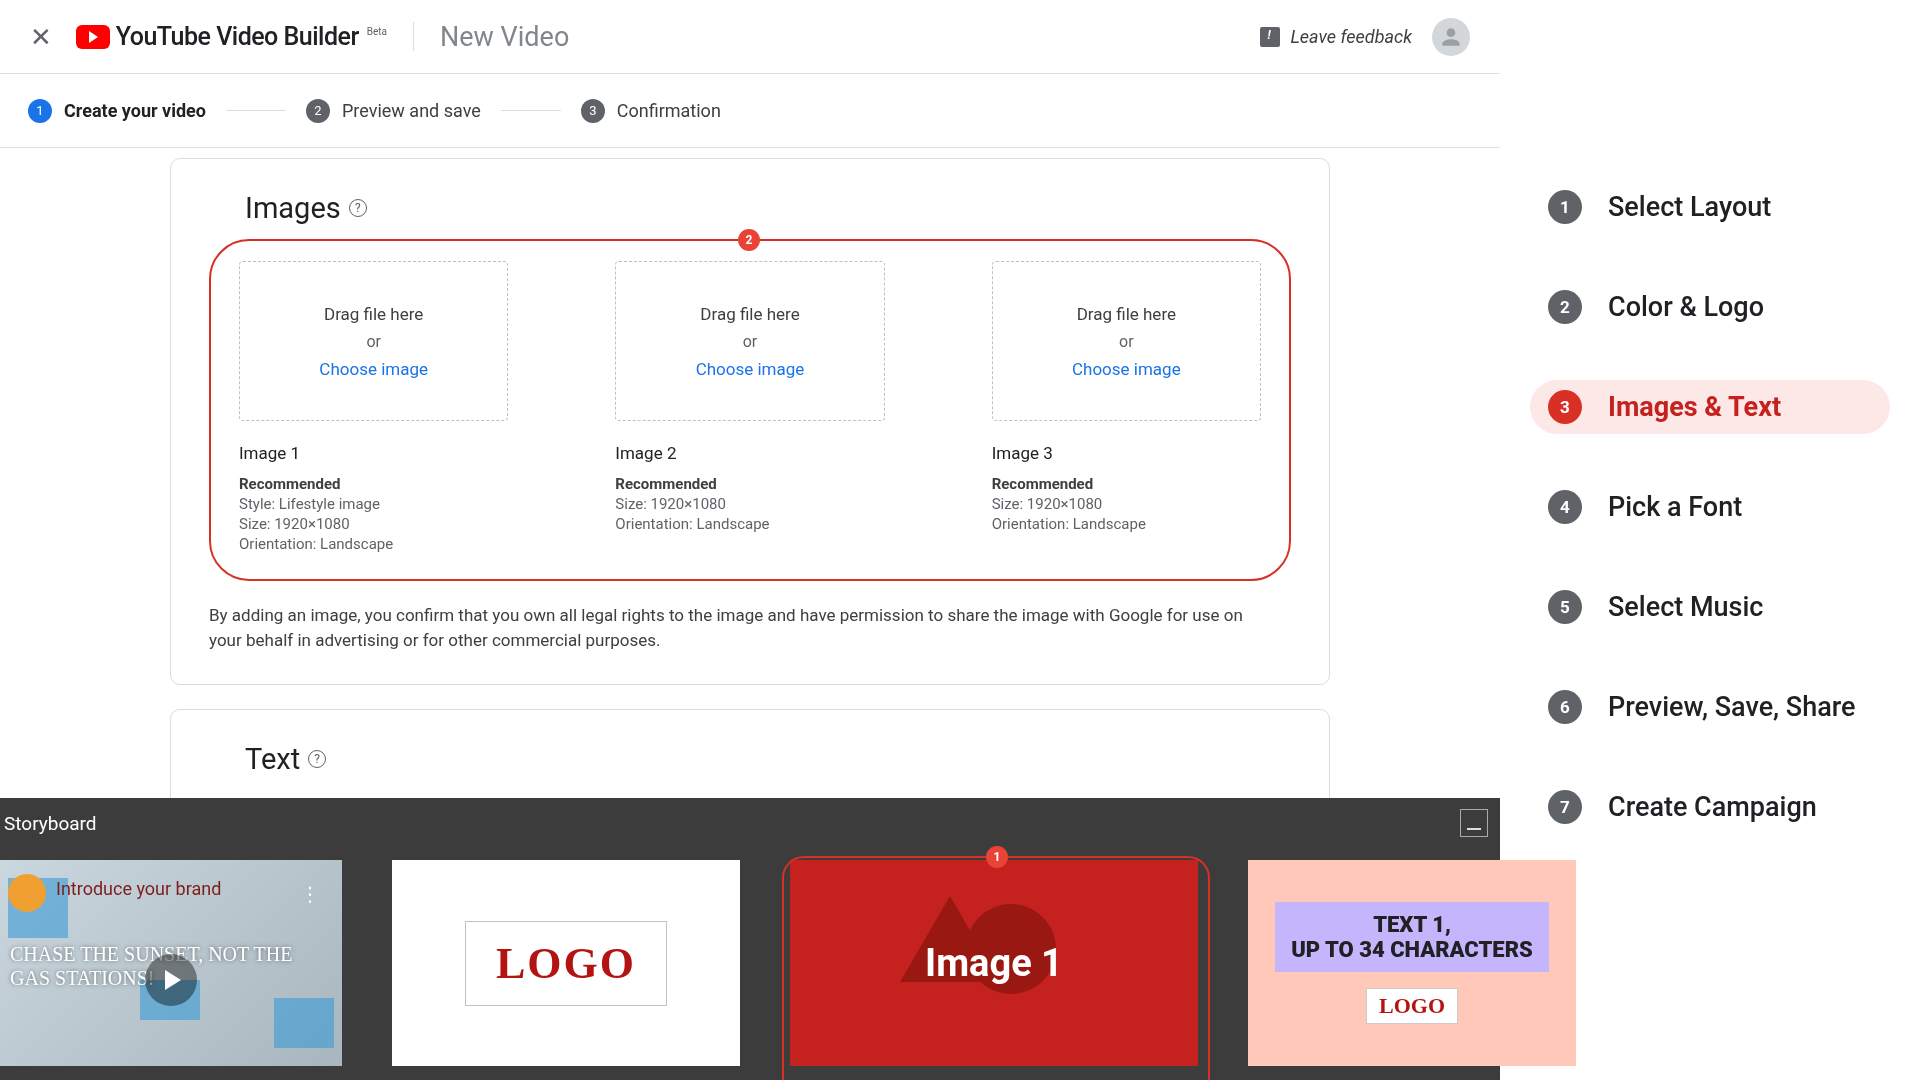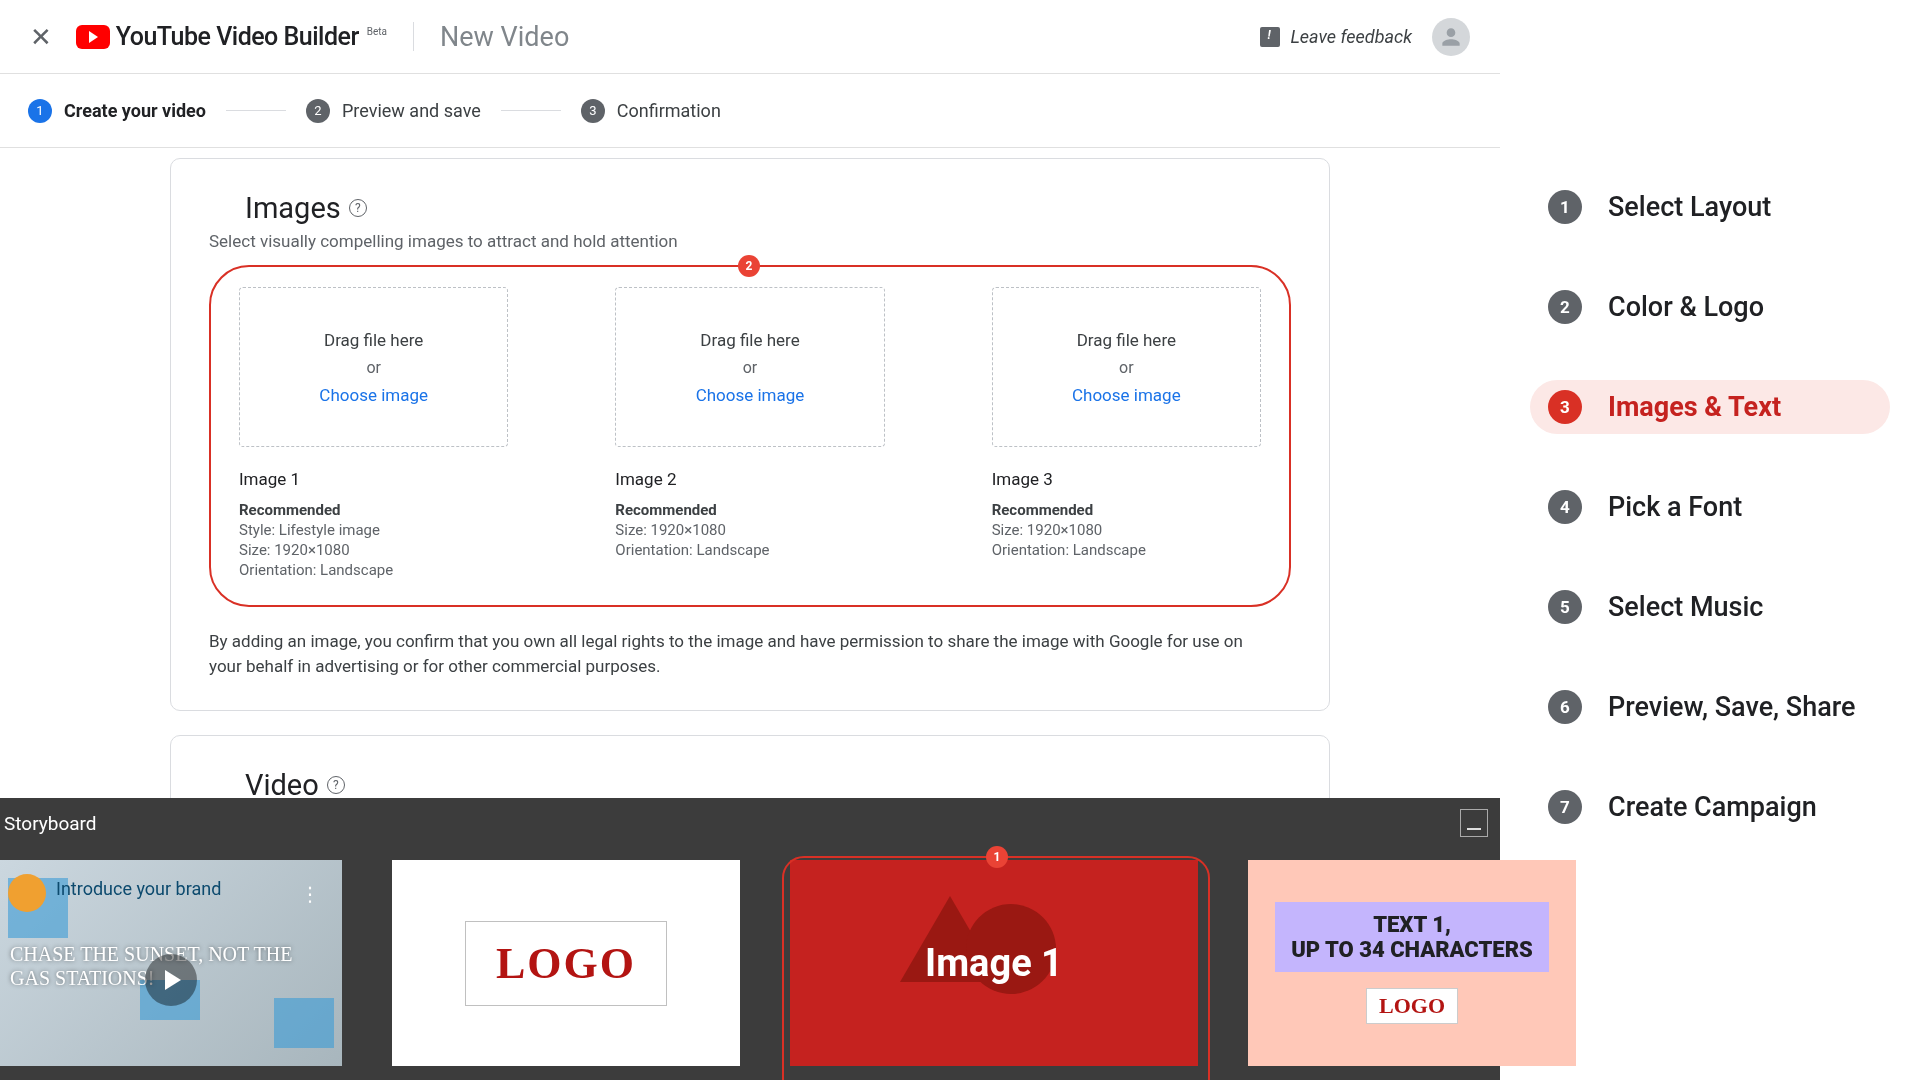--- a/index.html
+++ b/index.html
@@ -56,21 +56,21 @@
   .sb-min { margin-left: auto; width: 28px; height: 28px; border: 1px solid #aaa; display: flex; align-items: flex-end; justify-content: center; color: #ddd; margin-right: 6px; cursor: pointer; }
   .sb-min div { width: 14px; height: 2px; background: #ddd; margin-bottom: 6px; }
   .sb-strip { position: relative; height: 238px; display: flex; gap: 50px; padding: 12px 0 0 0; }
   .frame { height: 206px; background: #fff; position: relative; flex-shrink: 0; }
   .frame1 { width: 342px; background: #ddd; overflow: hidden; }
   .frame1-img { position: absolute; inset: 0; background: linear-gradient(135deg,#cbd7df,#a8b6bd); }
   .frame1 .overlay-strip { position:absolute; background:#3a9bd6; opacity:.6; }
   .frame1 .os1{left:8px;top:18px;width:60px;height:60px;}
   .frame1 .os2{left:140px;top:120px;width:60px;height:40px;}
   .frame1 .os3{right:8px;bottom:18px;width:60px;height:50px;}
-  .frame1-title { position: absolute; top: 18px; left: 56px; color: #0c4a6e; font-size: 18px; }
+  .frame1-title { position: absolute; top: 18px; left: 56px; color: #7f1d1d; font-size: 18px; }
   .frame1-avatar { position:absolute; top:14px; left:8px; width:38px; height:38px; border-radius:50%; background:#f0a030;}
   .frame1-menu { position:absolute; top:22px; right:20px; color:#fff; font-size:20px; letter-spacing:2px;}
   .frame1-text { position: absolute; top: 82px; left: 10px; right: 10px; text-align: left; font-family: serif; color: #fff; font-size: 20px; line-height: 1.2; text-shadow: 0 0 4px rgba(0,0,0,.5); }
   .frame1-play { position:absolute; top:94px; left:145px; width:52px; height:52px; border-radius:50%; background:rgba(0,0,0,.4); display:flex; align-items:center; justify-content:center;}
   .frame1-play div{width:0;height:0;border-left:16px solid #fff;border-top:10px solid transparent;border-bottom:10px solid transparent;margin-left:4px;}
   .frame2 { width: 348px; display:flex; align-items:center; justify-content:center;}
   .logo-box { border:1px solid #c0c0c0; padding: 16px 30px; font-family: serif; font-weight: 900; font-size: 44px; color: #b31412; background: linear-gradient(#fff,#fff) padding-box, repeating-linear-gradient(90deg,#eee 0 38px,#fff 38px 40px); letter-spacing: 2px;}
   .frame3-wrap { position: relative; }
   .frame3 { width: 408px; background:#c5221f; display:flex; align-items:center; justify-content:center; color:#fff; font-size:38px; font-weight:700;}
   .frame3-shapes{position:absolute; left:110px; top:36px; display:flex; align-items:flex-end;}
@@ -134,21 +134,20 @@
     </div>
   </div>
 
   <div class="content">
     <div>
       <div class="card">
         <div class="section-title">
           <h2>Images</h2>
           <div class="help-icon">?</div>
         </div>
-        <div class="section-sub">Select visually compelling images to attract and hold attention</div>
 
         <div class="callout-2">
           <div class="badge">2</div>
           <div class="image-row">
             <div class="image-slot">
               <div class="dropzone">
                 <div class="dz-drag">Drag file here</div>
                 <div class="dz-or">or</div>
                 <div class="dz-choose">Choose image</div>
               </div>
@@ -180,21 +179,21 @@
               <div class="slot-line">Size: 1920×1080</div>
               <div class="slot-line">Orientation: Landscape</div>
             </div>
           </div>
         </div>
         <div class="disclaimer">By adding an image, you confirm that you own all legal rights to the image and have permission to share the image with Google for use on your behalf in advertising or for other commercial purposes.</div>
       </div>
 
       <div class="card">
         <div class="section-title">
-          <h2>Video</h2>
+          <h2>Text</h2>
           <div class="help-icon">?</div>
         </div>
 
       </div>
     </div>
   </div>
 
   <div class="storyboard">
     <div class="sb-header">
       <div class="sb-title">Storyboard</div>

